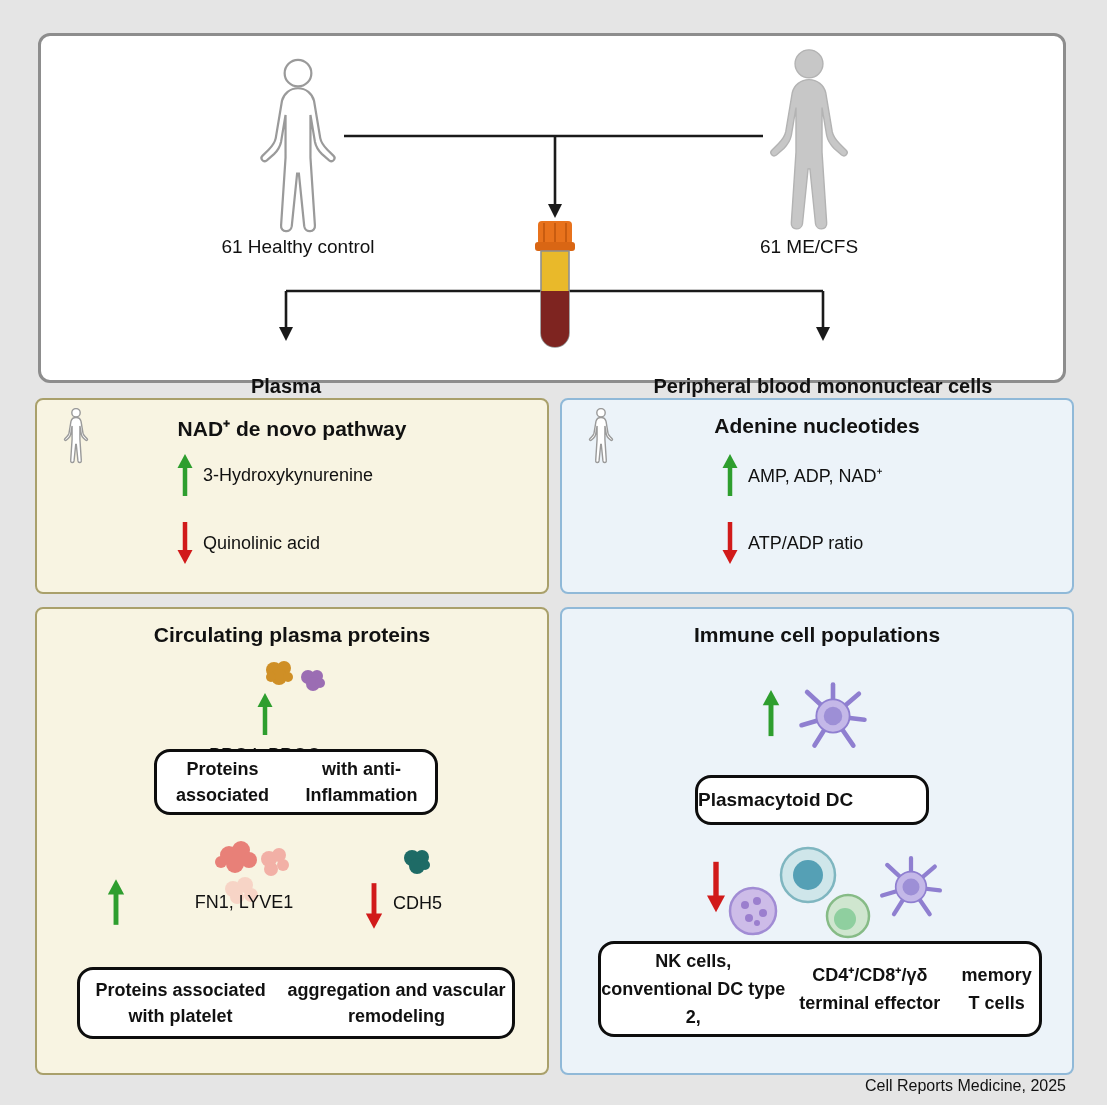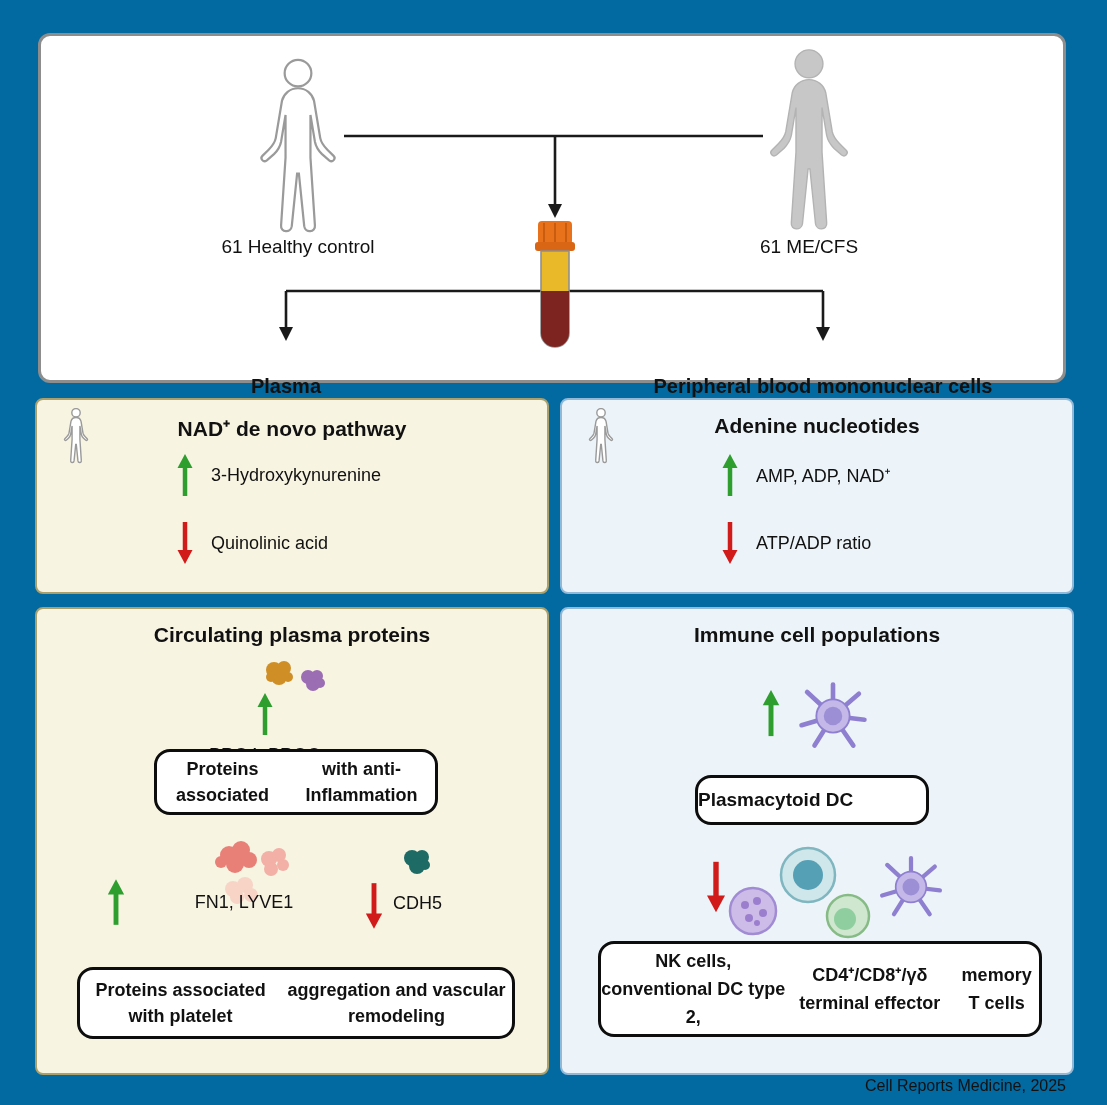--- a/index.html
+++ b/index.html
@@ -1,28 +1,28 @@
 <!DOCTYPE html>
 <html><head>
 <meta charset="utf-8">
 <style>
   html,body{margin:0;padding:0;background:#fff;}
-  #page{position:relative;width:1107px;height:1105px;background:#0369a1;
+  #page{position:relative;width:1107px;height:1105px;background:#e5e5e5;
         font-family:"Liberation Sans",sans-serif;color:#111;overflow:hidden;}
   .panel{position:absolute;box-sizing:border-box;border-radius:8px;}
   #top-panel{left:38px;top:33px;width:1028px;height:350px;border:3px solid #8d8d8d;border-radius:12px;background:#fff;}
   #nad-panel{left:35px;top:398px;width:514px;height:196px;background:#f8f4e2;border:2.5px solid #a9a06b;}
   #adenine-panel{left:560px;top:398px;width:514px;height:196px;background:#ecf3f9;border:2.5px solid #90b9d8;}
   #proteins-panel{left:35px;top:607px;width:514px;height:468px;background:#f8f4e2;border:2.5px solid #a9a06b;}
   #immune-panel{left:560px;top:607px;width:514px;height:468px;background:#ecf3f9;border:2.5px solid #90b9d8;}
   .abs{position:absolute;}
   .panel-title{position:absolute;left:0;right:0;top:14px;text-align:center;font-size:21px;font-weight:bold;}
   .grp-label{position:absolute;text-align:center;font-size:19px;}
   .sample-label{position:absolute;text-align:center;font-size:20px;font-weight:bold;margin-top:23px;}
-  .metab-row{position:absolute;display:flex;align-items:center;gap:16px;font-size:18px;}
+  .metab-row{position:absolute;display:flex;align-items:center;gap:8px;font-size:18px;}
   .round-box{position:absolute;box-sizing:border-box;border:3px solid #0d0d0d;border-radius:16px;background:#fff;
              display:flex;flex-direction:row;justify-content:space-between;align-items:center;
              font-weight:bold;font-size:18px;line-height:26px;text-align:center;}
   .mini-human{position:absolute;left:24px;top:8px;}
   #credit{position:absolute;left:790px;top:1045px;width:276px;text-align:right;font-size:16px;margin-top:32px;}
 </style>
 </head>
 <body>
 
 <div id="page">

